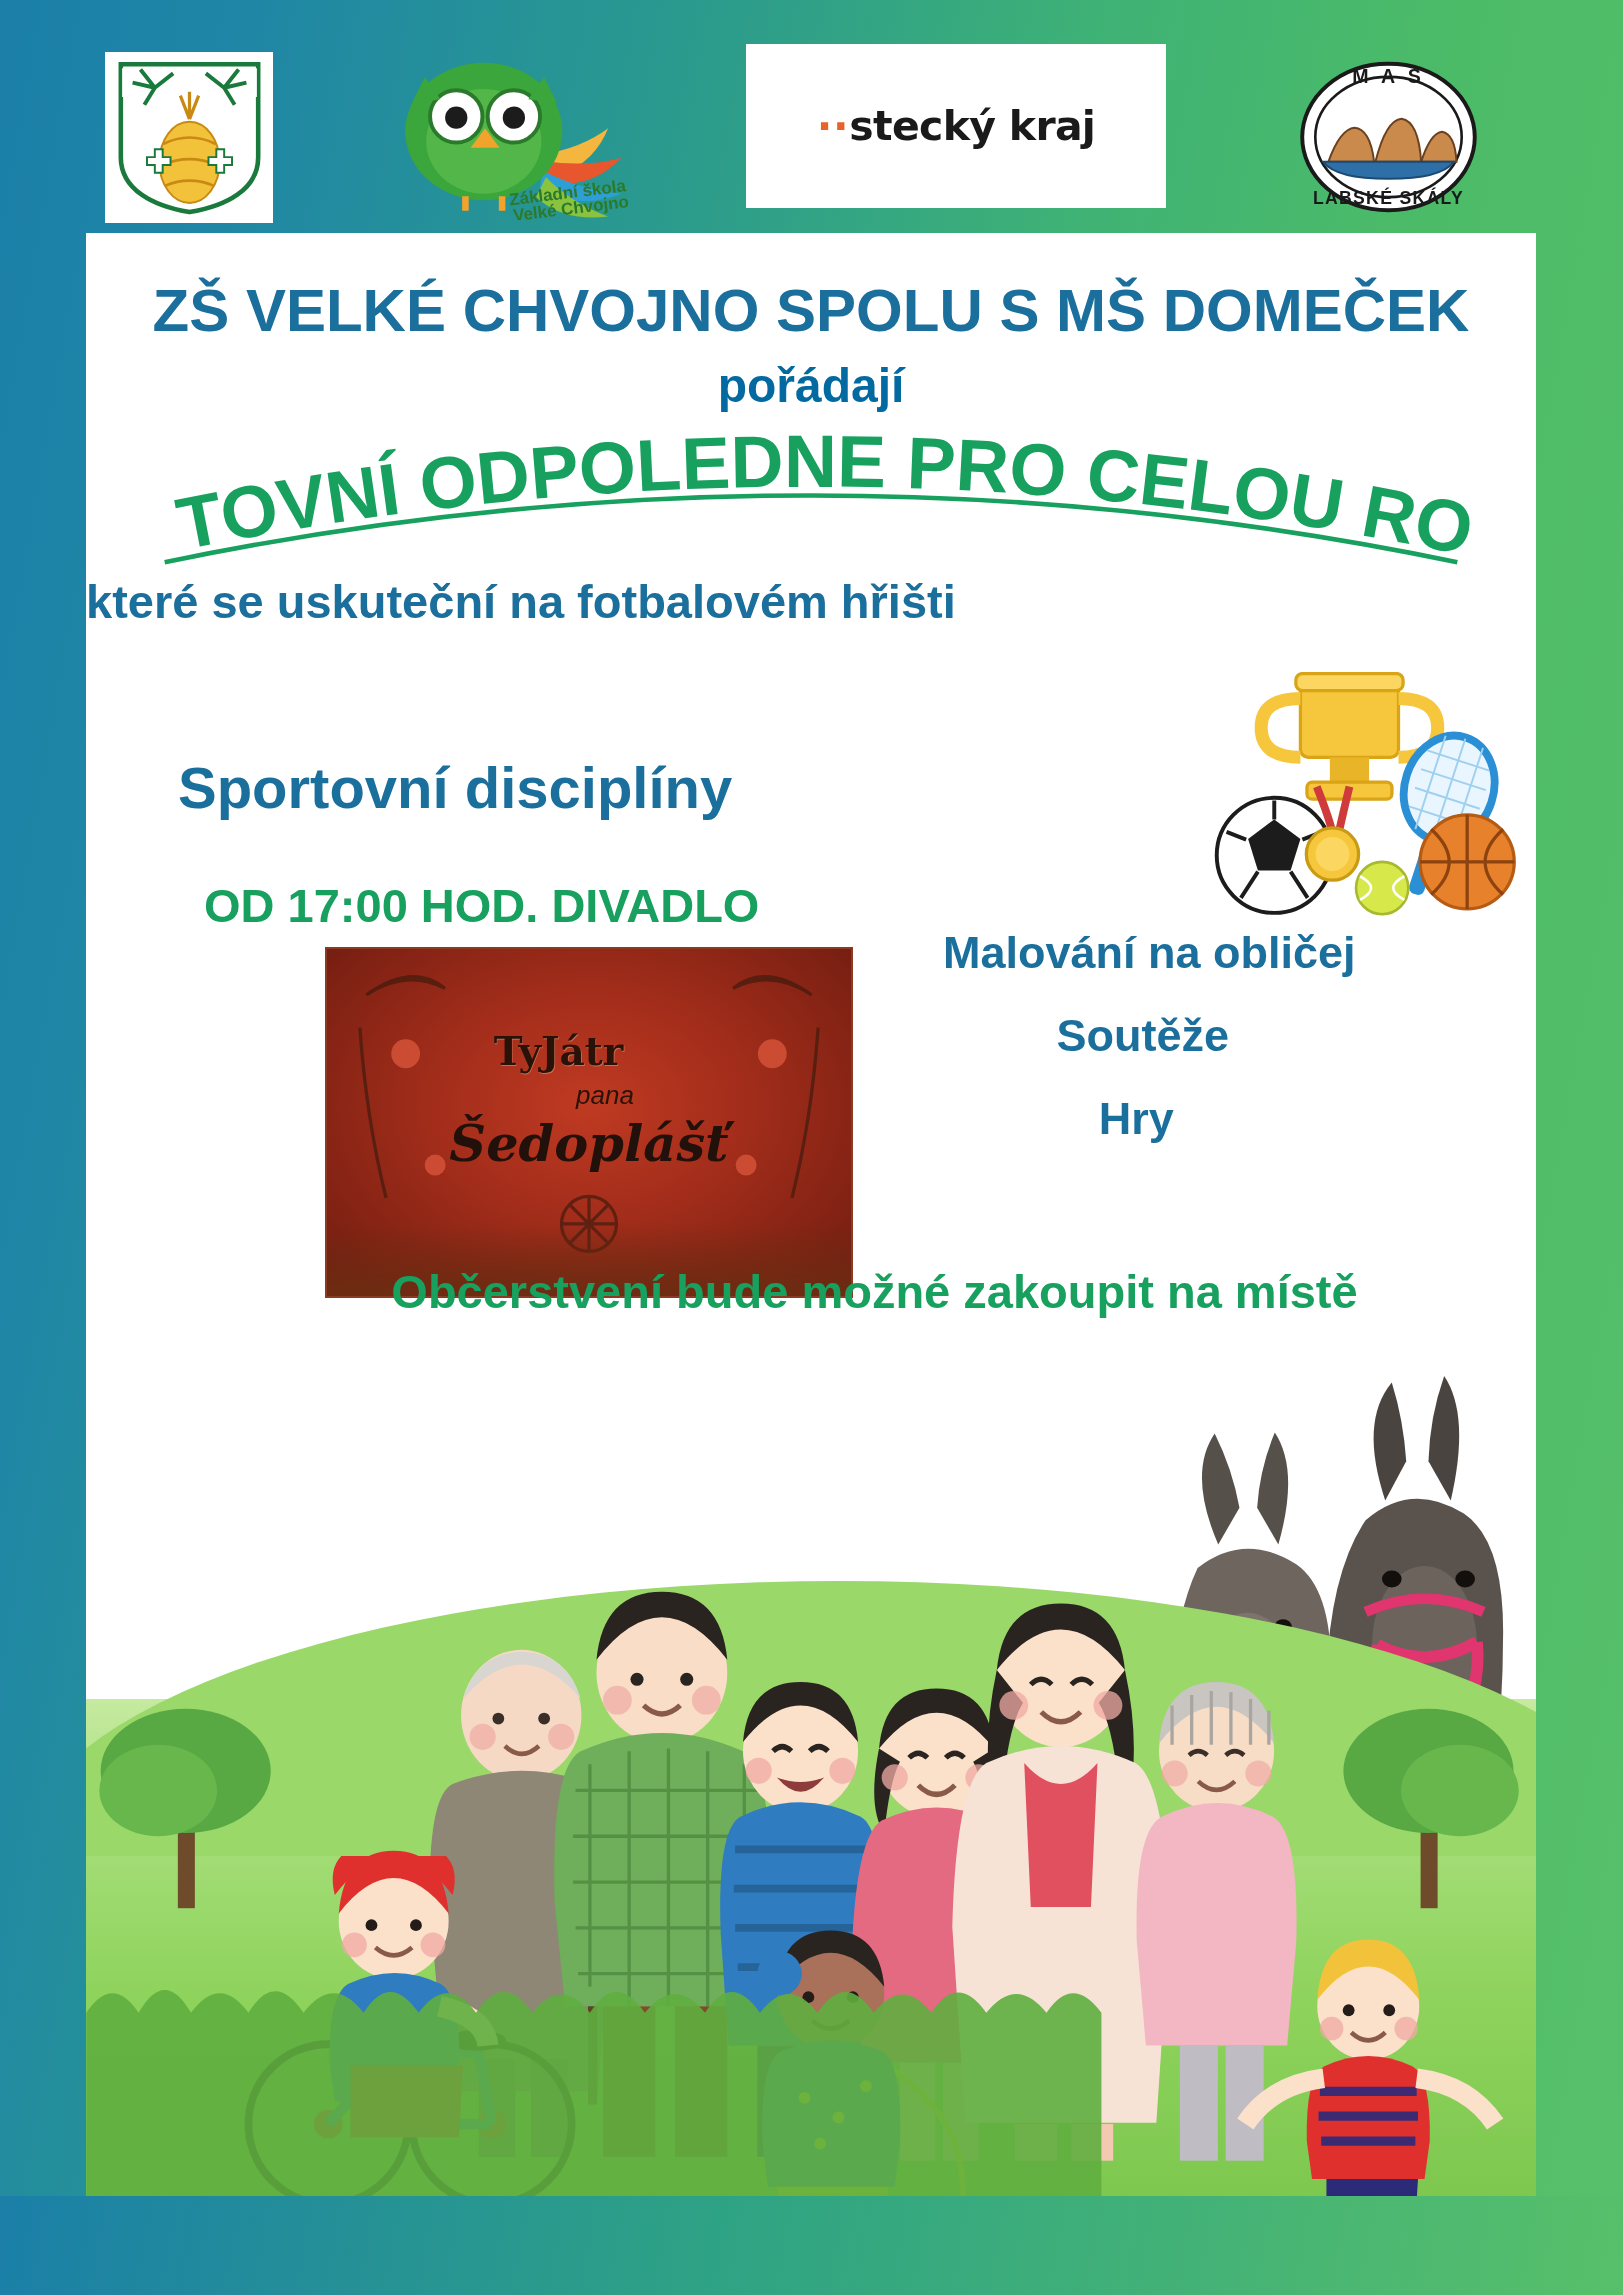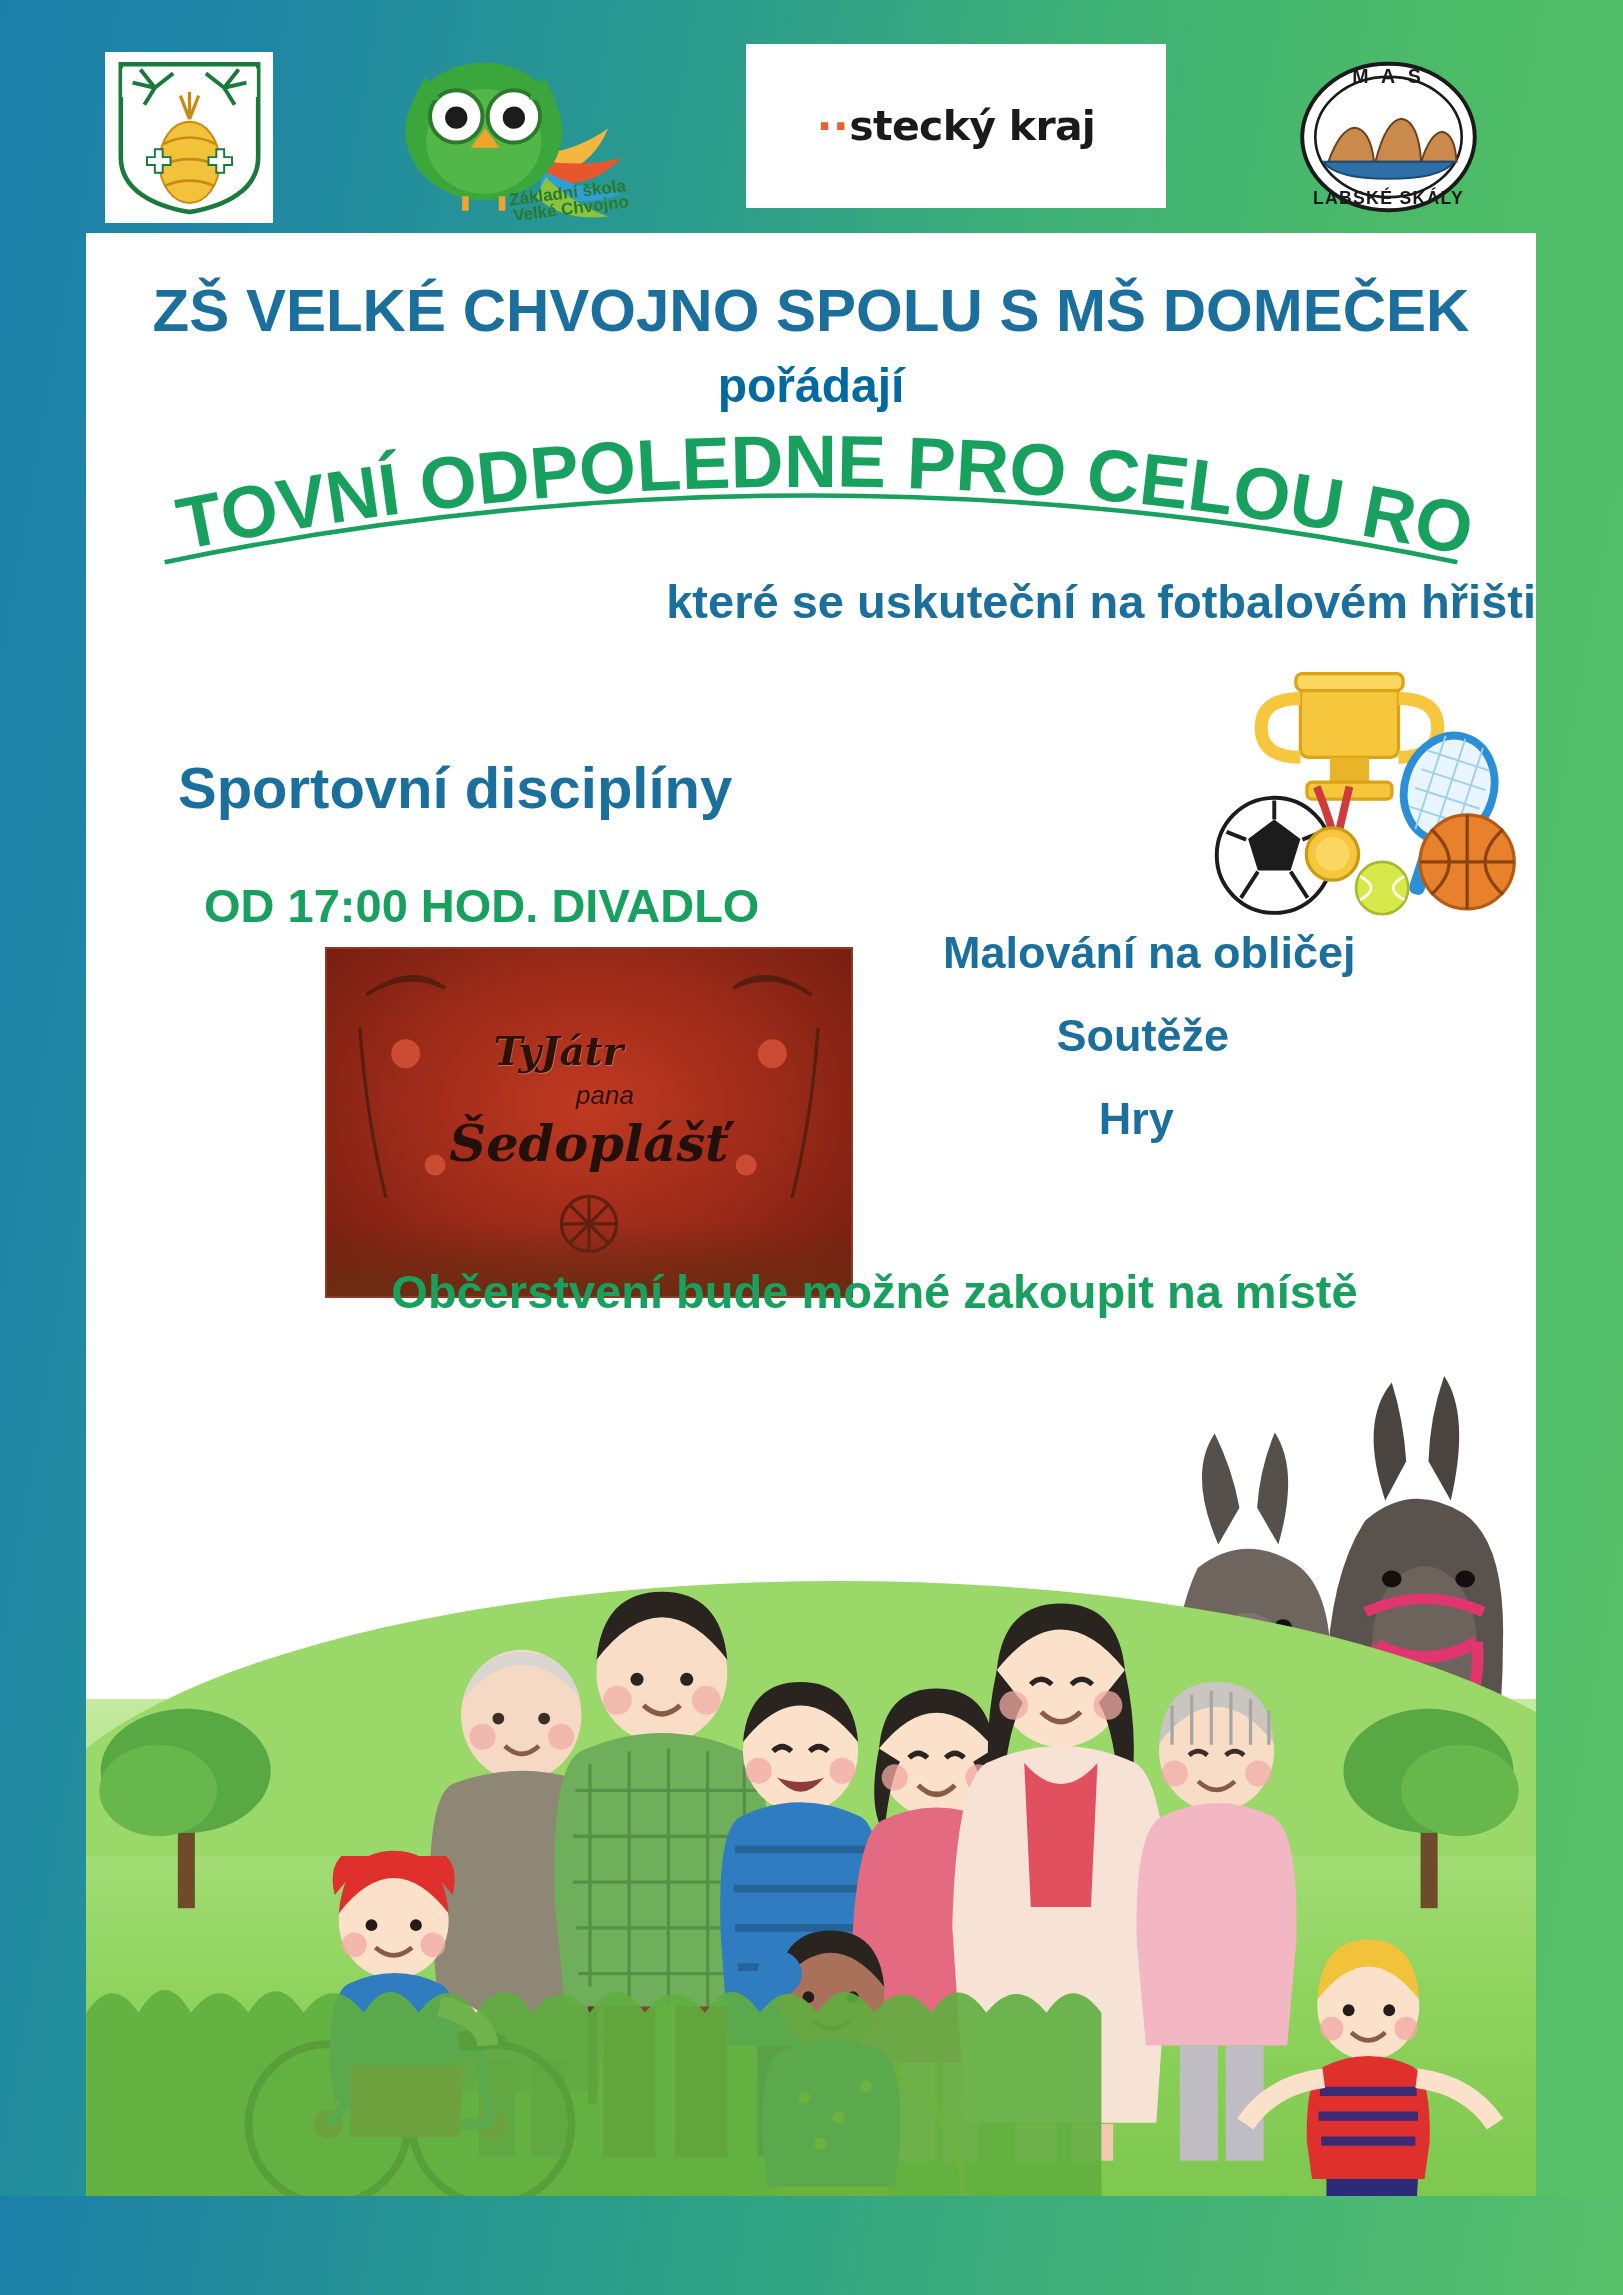--- a/index.html
+++ b/index.html
@@ -116,21 +116,21 @@
     position: absolute;
     left: 0; top: 196px;
     width: 1450px;
     height: 157px;
   }
   .arch svg { display: block; }
   .h4 {
     position: absolute;
     left: 0; top: 357px;
     width: 1450px;
-    text-align: right;
+    text-align: left;
     font-size: 47px;
     font-weight: 700;
     color: #1b6f9c;
   }
   .h5 {
     position: absolute;
     left: 0; top: 445px;
     width: 1450px;
     text-align: center;
     font-size: 58px;
@@ -204,21 +204,20 @@
     border: 2px solid #8a3b22;
     overflow: hidden;
   }
   .theatre .title {
     position: absolute;
     left: 0; top: 79px;
     width: 463px;
     text-align: center;
     color: #2a1208;
     font-family: "DejaVu Serif", serif;
-    font-style: italic;
     font-size: 39px;
     font-weight: 700;
     text-shadow: 0.7px 0.7px 0 rgba(255,220,180,.35);
   }
   .theatre .pana {
     position: absolute;
     left: 0; top: 131px;
     width: 556px;
     text-align: center;
     color: #2a1208;

